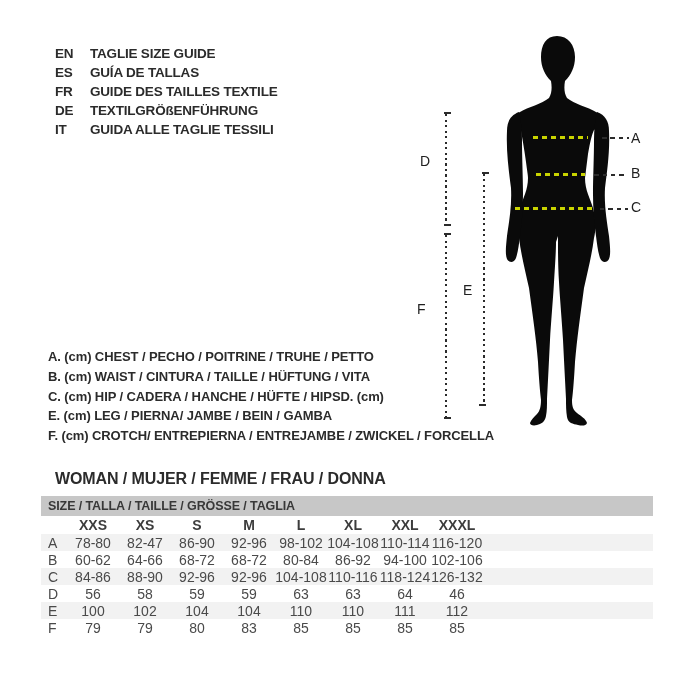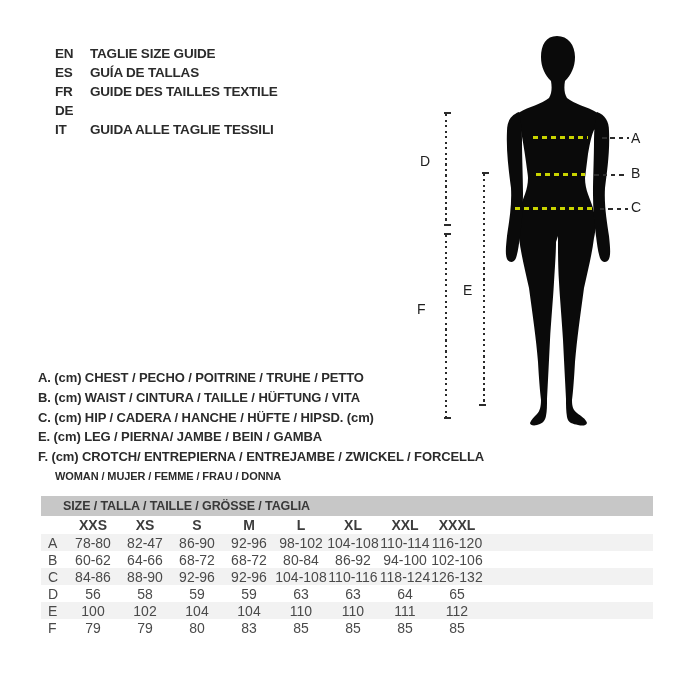--- a/index.html
+++ b/index.html
@@ -19,31 +19,31 @@
   .dash-y { position:absolute; height:3px;
     background:repeating-linear-gradient(90deg,#c9d400 0 5px,transparent 5px 9px); }
   .dash-b { position:absolute; height:2px;
     background:repeating-linear-gradient(90deg,#2b2b2b 0 4.5px,transparent 4.5px 8.5px); }
   .dot-v { position:absolute; width:2px;
     background:repeating-linear-gradient(180deg,#2b2b2b 0 2px,transparent 2px 5.5px); }
   .tick { position:absolute; width:7px; height:2px; background:#2b2b2b; }
   .fig-label { position:absolute; font-size:14px; font-weight:400; color:#1f1f1f; line-height:14px; }
 
   
-  .measure-list { position:absolute; left:38px; top:347px;margin-top:21px; }
+  .measure-list { position:absolute; left:48px; top:347px; }
   .measure-line { height:19.7px; font-size:13px; font-weight:600; letter-spacing:-0.1px;
     color:#2b2b2b; display:flex; align-items:center; white-space:nowrap; }
 
-  .gender-heading { position:absolute; left:55px; top:470px; font-size:11px; font-weight:700;
+  .gender-heading { position:absolute; left:55px; top:470px; font-size:16px; font-weight:700;
     letter-spacing:-0.1px; color:#2b2b2b; }
 
   
   .size-table { position:absolute; left:41px; top:496px; width:612px; }
   .t-header { height:20px; background:#c7c7c7; display:flex; align-items:center;
-    padding-left:22px; box-sizing:border-box; font-size:12.5px; font-weight:600;
+    padding-left:7px; box-sizing:border-box; font-size:12.5px; font-weight:600;
     letter-spacing:-0.1px; color:#383838; }
   .t-row { display:grid; grid-template-columns:26px repeat(8,52px) 1fr; align-items:center;
     height:17px; font-size:14px; color:#4a4a4a; }
   .t-colhead { height:18px; font-weight:600; color:#3c3c3c; }
   .t-row .cell { text-align:center; }
   .t-row .lab { text-align:left; padding-left:7px; }
   .t-row.stripe { background:#f2f2f2; }
 </style>
 </head>
 <body>
@@ -58,20 +58,21 @@
       <div class="lang-row">
         <span class="lang-code">ES</span>
         <span class="lang-title">GUÍA DE TALLAS</span>
       </div>
       <div class="lang-row">
         <span class="lang-code">FR</span>
         <span class="lang-title">GUIDE DES TAILLES TEXTILE</span>
       </div>
       <div class="lang-row">
         <span class="lang-code">DE</span>
+        <span class="lang-title">TEXTILGRÖßENFÜHRUNG</span>
       </div>
       <div class="lang-row">
         <span class="lang-code">IT</span>
         <span class="lang-title">GUIDA ALLE TAGLIE TESSILI</span>
       </div>
     </div>
 
   <svg class="fig-svg" width="112" height="400" viewBox="0 0 112 400">
     <g fill="#0a0a0a">
       <path d="
@@ -233,21 +234,21 @@
         </div>
         <div class="t-row">
           <span class="cell lab">D</span>
           <span class="cell">56</span>
           <span class="cell">58</span>
           <span class="cell">59</span>
           <span class="cell">59</span>
           <span class="cell">63</span>
           <span class="cell">63</span>
           <span class="cell">64</span>
-          <span class="cell">65</span>
+          <span class="cell">46</span>
           <span class="cell"></span>
         </div>
         <div class="t-row stripe">
           <span class="cell lab">E</span>
           <span class="cell">100</span>
           <span class="cell">102</span>
           <span class="cell">104</span>
           <span class="cell">104</span>
           <span class="cell">110</span>
           <span class="cell">110</span>

